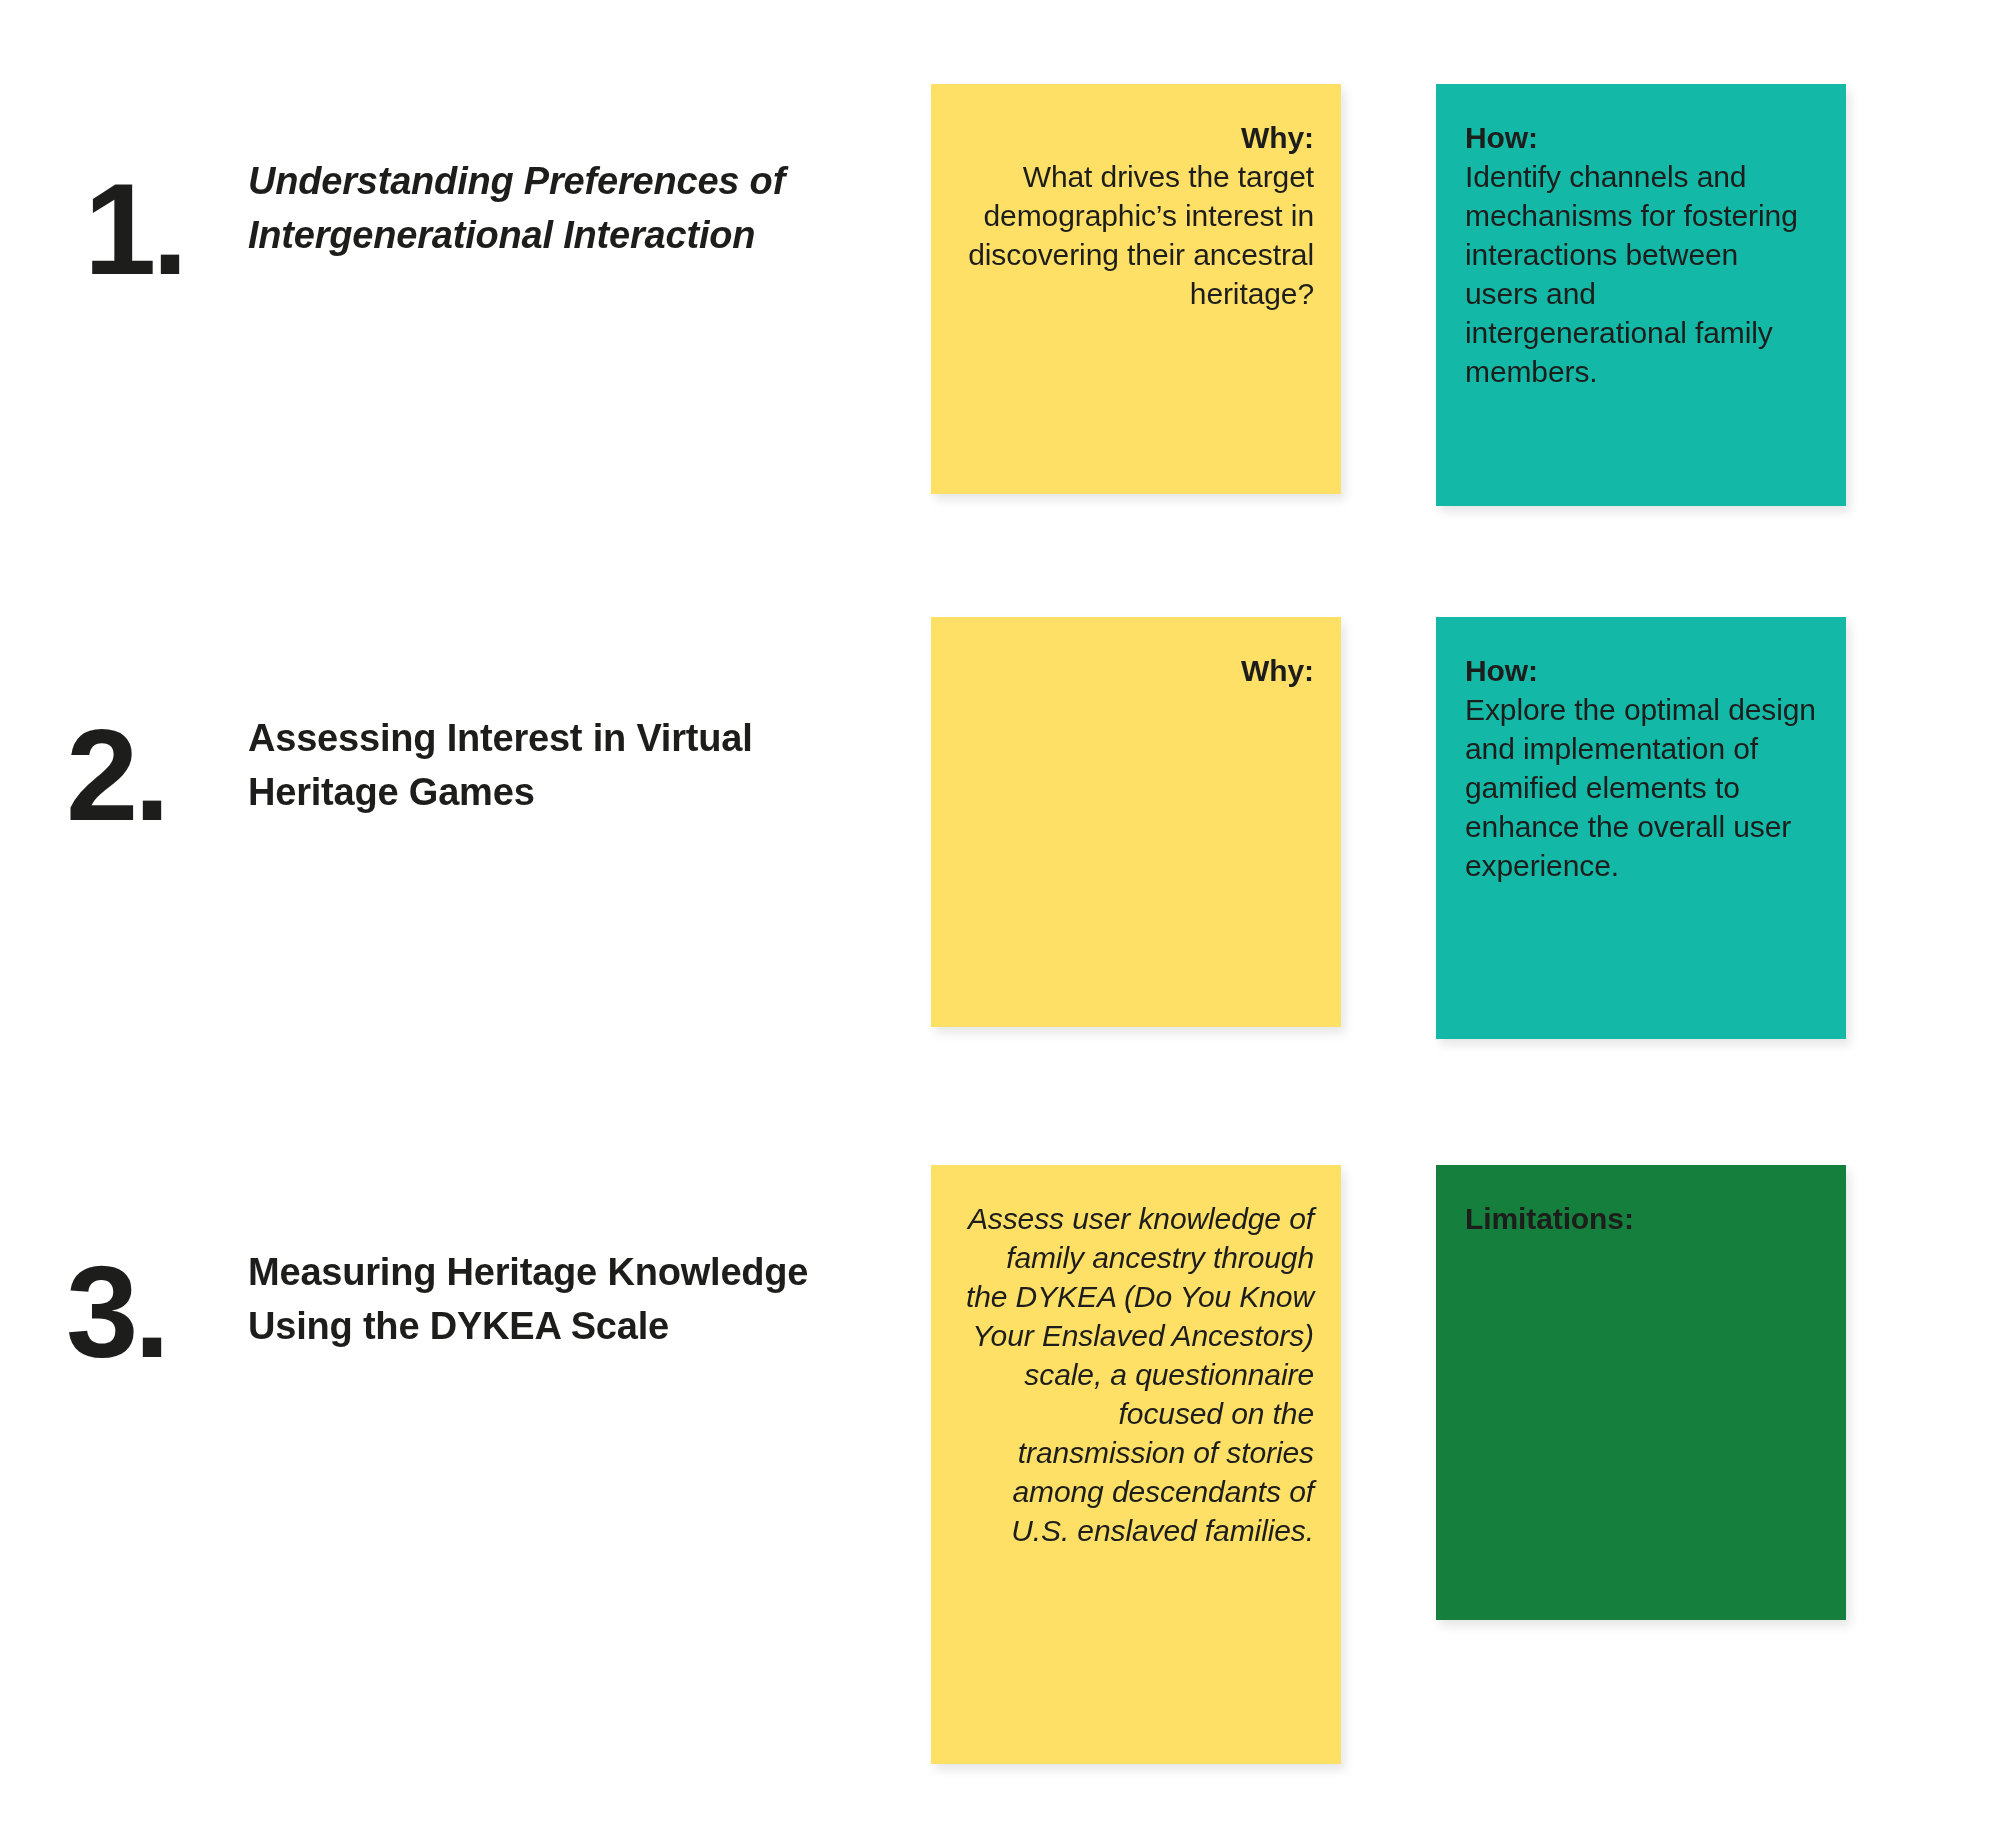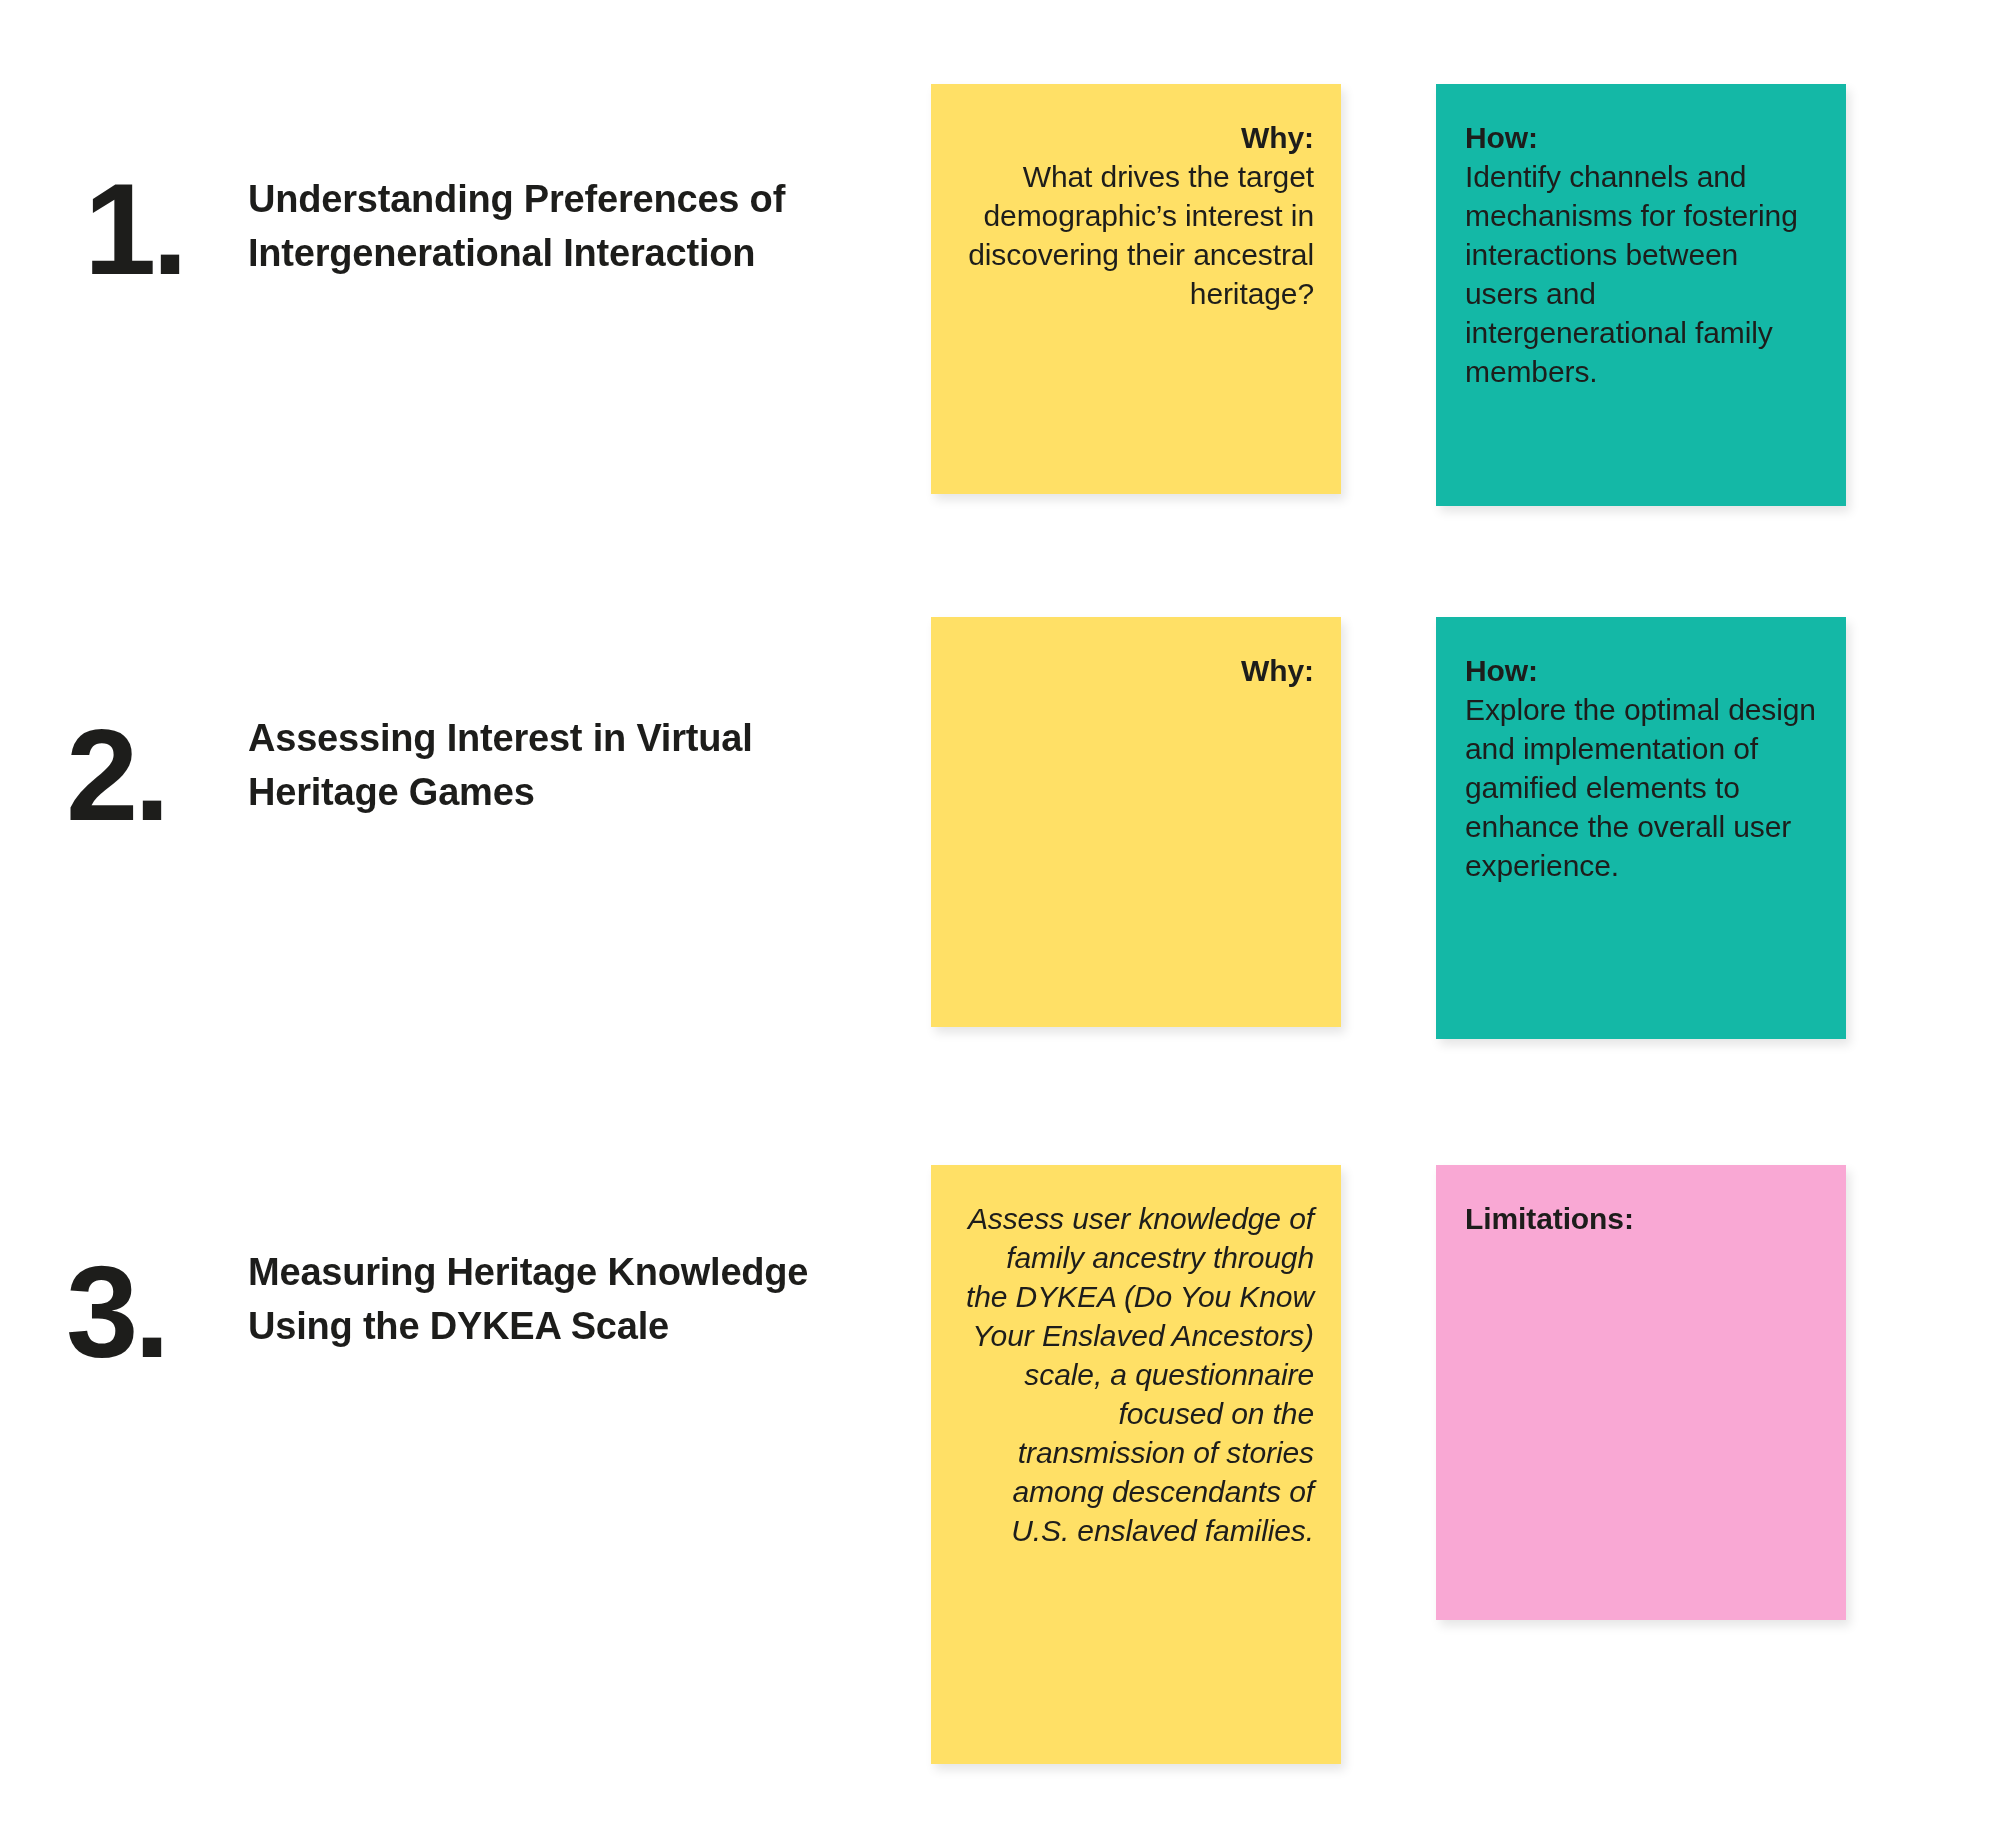--- a/index.html
+++ b/index.html
@@ -51,21 +51,21 @@
   }
 
   
   .card {
     position: absolute;
     padding: 34px 27px 26.5px 29px;
     box-shadow: 4.4px 6.2px 9.7px rgba(0,0,0,0.10);
   }
   .card-yellow { background: #FFE066; text-align: right; }
   .card-blue   { background: #14b8a6; }
-  .card-pink   { background: #f9a8d4; }
+  .card-pink   { background: #15803d; }
 
   .card-text {
     font-family: "Liberation Sans", sans-serif;
     font-size: 30px;
     line-height: 1.30;
     color: #1d1d1b;
     letter-spacing: -0.1px;
     white-space: pre-wrap;
   }
   .card-label {
@@ -78,21 +78,21 @@
     display: block;
   }
 
   
   .col-why  { left: 931px; width: 410px; }
   .col-how  { left: 1436px; width: 410px; }
 
   
   #row1 { top: 0; }
   #row1 .numeral  { left: 84px; top: 168px; }
-  #row1 .headline { top: 173px; }
+  #row1 .headline { top: 155px; font-style: italic; }
   #row1 .card-why { top: 84px; min-height: 410px; }
   #row1 .card-how { top: 84px; min-height: 422px; }
 
   
   #row2 { top: 0; }
   #row2 .numeral  { left: 66px; top: 714px; }
   #row2 .headline { top: 712px; }
   #row2 .card-why { top: 617px; min-height: 410px; }
   #row2 .card-how { top: 617px; min-height: 422px; }
 

